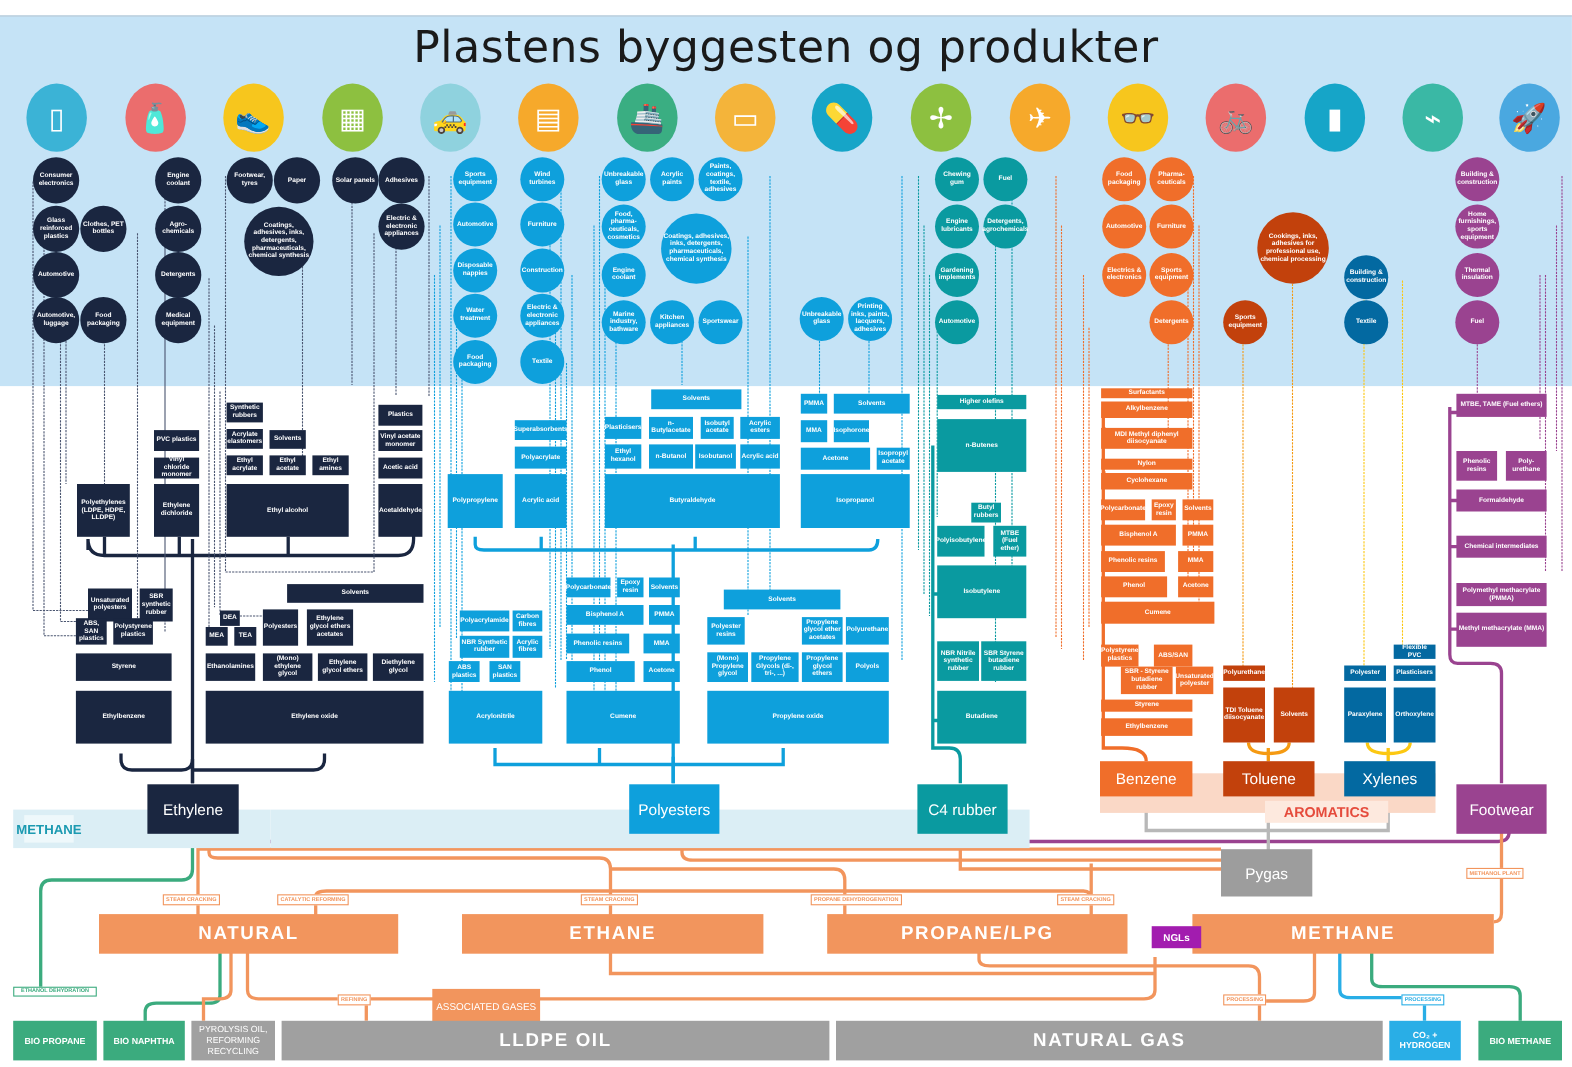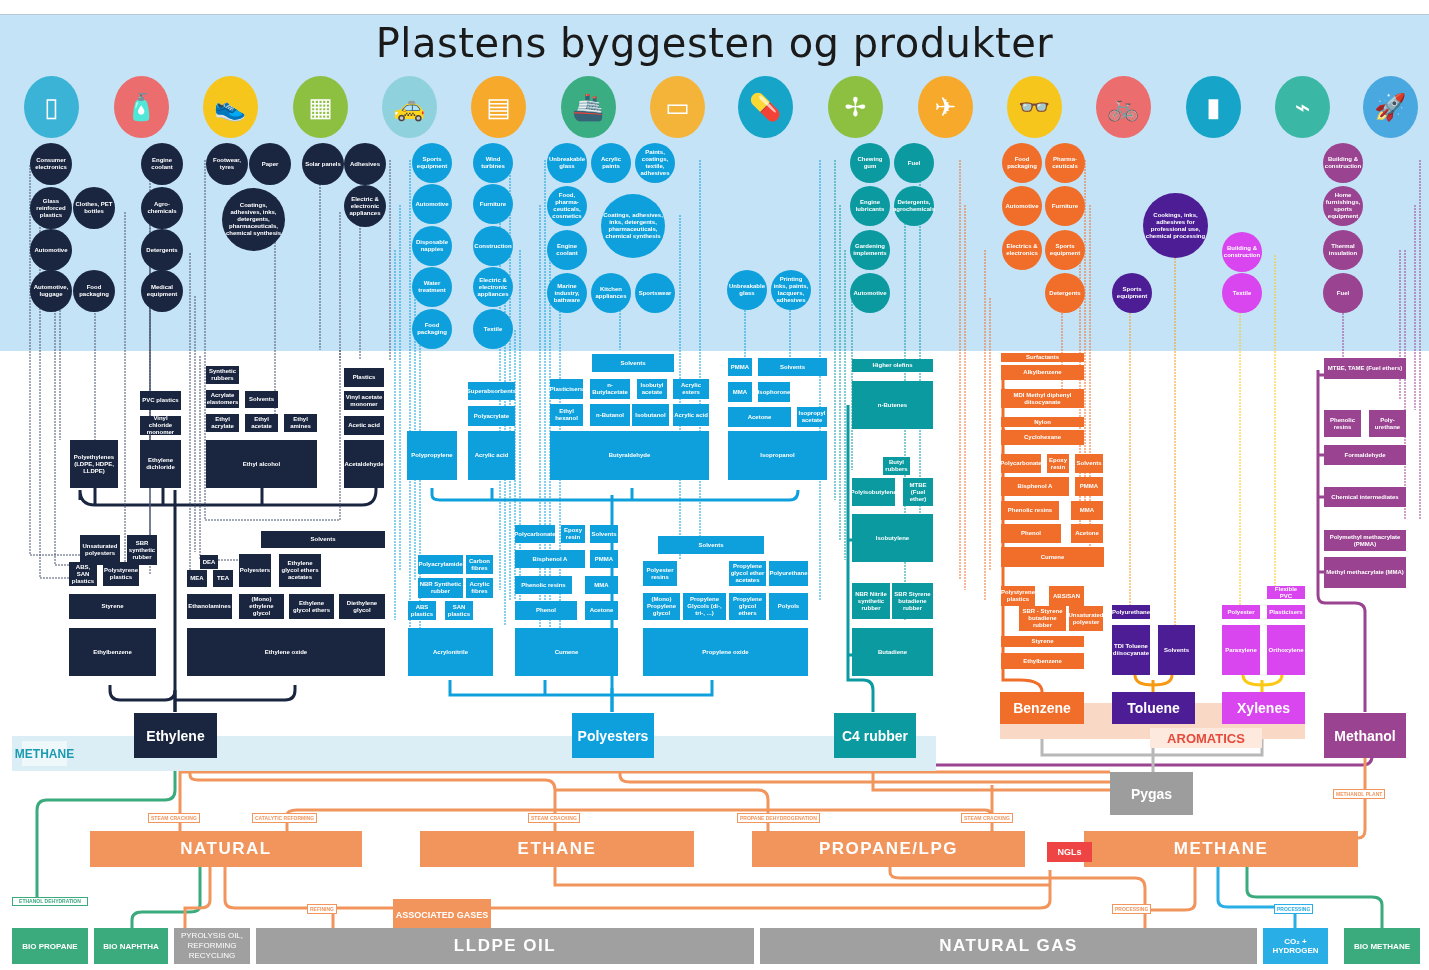--- a/index.html
+++ b/index.html
@@ -2,22 +2,22 @@
 <html><head>
 <meta charset="utf-8">
 <style>
 *{box-sizing:border-box;margin:0;padding:0}
 body{width:1429px;height:970px;position:relative;background:#fff;font-family:"Liberation Sans",sans-serif;overflow:hidden}
 #topband{position:absolute;left:0;top:14px;width:1429px;height:337px;background:#c5e3f6;border-top:1px solid #b8c8d4}
 #title{position:absolute;left:0;top:20px;width:1429px;text-align:center;font-family:"DejaVu Sans",sans-serif;font-size:40px;color:#1a1a1a;letter-spacing:0.5px}
 .ic{position:absolute;width:55px;height:62px;border-radius:50%;display:flex;align-items:center;justify-content:center;font-size:26px;color:#fff;top:76px}
 .c{position:absolute;border-radius:50%;color:#fff;font-weight:bold;font-size:6px;line-height:7px;text-align:center;display:flex;align-items:center;justify-content:center;padding:2px}
 .b{position:absolute;color:#fff;font-weight:bold;font-size:6px;line-height:7px;text-align:center;display:flex;align-items:center;justify-content:center;padding:1px}
-.nv{background:#1a2640}.bl{background:#0ea0dc}.tl{background:#0a9aa0}.or{background:#f06e2a}.ye{background:#4c1d95}.yl{background:#d946ef}.pu{background:#9a4390}
-.big{font-size:14px;font-weight:bold;line-height:16px}
+.nv{background:#1a2640}.bl{background:#0ea0dc}.tl{background:#0a9aa0}.or{background:#f06e2a}.ye{background:#c2410c}.yl{background:#0369a1}.pu{background:#9a4390}
+.big{font-size:14px;font-weight:normal;line-height:16px}
 .src{position:absolute;color:#fff;font-weight:bold;font-size:17px;letter-spacing:1.5px;display:flex;align-items:center;justify-content:center;background:#f2955d}
 .lbl{position:absolute;background:#fff;border:1px solid #f2955d;color:#f2955d;font-size:5px;font-weight:bold;text-align:center;line-height:8px;padding:0 2px;white-space:nowrap}
 .bot{position:absolute;top:928px;height:36px;color:#fff;font-weight:bold;display:flex;align-items:center;justify-content:center;text-align:center}
 svg{position:absolute;left:0;top:0}
 </style>
 </head>
 <body>
 
 <div id="topband"></div>
 <div id="title">Plastens byggesten og produkter</div>
@@ -268,38 +268,38 @@
 <div style="position:absolute;left:246px;top:736px;width:690px;height:35px;background:#dbeef5"></div>
 <div style="position:absolute;left:22px;top:741px;width:45px;height:25px;background:#eef8fb;color:#1c9ab1;font-weight:bold;font-size:12px;display:flex;align-items:center;justify-content:center">METHANE</div>
 <div style="position:absolute;left:1000px;top:703px;width:305px;height:36px;background:#fad8c6"></div>
 <div style="position:absolute;left:1150px;top:728px;width:112px;height:20px;background:#fde9de;color:#e54b3c;font-weight:bold;font-size:13px;display:flex;align-items:center;justify-content:center">AROMATICS</div>
 <div class="b nv big" style="left:134px;top:713px;width:83px;height:45px">Ethylene</div>
 <div class="b bl big" style="left:572px;top:713px;width:82px;height:45px">Polyesters</div>
 <div class="b tl big" style="left:834px;top:713px;width:82px;height:45px">C4 rubber</div>
 <div class="b or big" style="left:1000px;top:692px;width:84px;height:32px">Benzene</div>
 <div class="b ye big" style="left:1112px;top:692px;width:83px;height:32px">Toluene</div>
 <div class="b yl big" style="left:1222px;top:692px;width:83px;height:32px">Xylenes</div>
-<div class="b pu big" style="left:1324px;top:713px;width:82px;height:45px">Methanol</div>
+<div class="b pu big" style="left:1324px;top:713px;width:82px;height:45px">Footwear</div>
 <div class="b big" style="left:1110px;top:772px;width:83px;height:43px;background:#9d9d9d">Pygas</div>
 
 <div class="src" style="left:90px;top:831px;width:272px;height:36px">NATURAL</div>
 <div class="src" style="left:420px;top:831px;width:274px;height:36px">ETHANE</div>
 <div class="src" style="left:752px;top:831px;width:273px;height:36px">PROPANE/LPG</div>
 <div class="src" style="left:1084px;top:831px;width:274px;height:36px">METHANE</div>
 
 <div class="lbl" style="left:148px;top:813px">STEAM CRACKING</div>
 <div class="lbl" style="left:252px;top:813px">CATALYTIC REFORMING</div>
 <div class="lbl" style="left:528px;top:813px">STEAM CRACKING</div>
 <div class="lbl" style="left:737px;top:813px">PROPANE DEHYDROGENATION</div>
 <div class="lbl" style="left:961px;top:813px">STEAM CRACKING</div>
 <div class="lbl" style="left:1333px;top:789px">METHANOL PLANT</div>
 <div class="lbl" style="left:12px;top:897px;width:76px;white-space:normal;line-height:5px;padding:1px;border-color:#3bab7e;color:#3bab7e">ETHANOL DEHYDRATION</div>
 <div class="lbl" style="left:307px;top:904px">REFINING</div>
-<div style="position:absolute;left:393px;top:899px;width:98px;height:32px;background:#f2955d;color:#fff;font-size:9px;font-weight:bold;display:flex;align-items:center;justify-content:center">ASSOCIATED GASES</div>
-<div style="position:absolute;left:1047px;top:842px;width:45px;height:20px;background:#ef4444;color:#fff;font-size:9px;font-weight:bold;display:flex;align-items:center;justify-content:center">NGLs</div>
+<div style="position:absolute;left:393px;top:899px;width:98px;height:32px;background:#f2955d;color:#fff;font-size:9px;font-weight:normal;display:flex;align-items:center;justify-content:center">ASSOCIATED GASES</div>
+<div style="position:absolute;left:1047px;top:842px;width:45px;height:20px;background:#a21caf;color:#fff;font-size:9px;font-weight:bold;display:flex;align-items:center;justify-content:center">NGLs</div>
 <div class="lbl" style="left:1112px;top:904px">PROCESSING</div>
 <div class="lbl" style="left:1274px;top:904px;border-color:#29aee6;color:#29aee6">PROCESSING</div>
 
 <div class="bot" style="left:12px;width:76px;background:#3bab7e;font-size:8px">BIO PROPANE</div>
 <div class="bot" style="left:94px;width:74px;background:#3bab7e;font-size:8px">BIO NAPHTHA</div>
 <div class="bot" style="left:174px;width:76px;background:#a0a0a0;font-size:8px;font-weight:normal;line-height:10px;padding:0 2px">PYROLYSIS OIL, REFORMING RECYCLING</div>
 <div class="bot" style="left:256px;width:498px;background:#a0a0a0;font-size:17px;letter-spacing:1.5px">LLDPE OIL</div>
 <div class="bot" style="left:760px;width:497px;background:#a0a0a0;font-size:17px;letter-spacing:1.5px">NATURAL GAS</div>
 <div class="bot" style="left:1263px;width:65px;background:#29aee6;font-size:8px;padding:0 6px">CO₂ + HYDROGEN</div>
 <div class="bot" style="left:1344px;width:76px;background:#3bab7e;font-size:8px">BIO METHANE</div>

